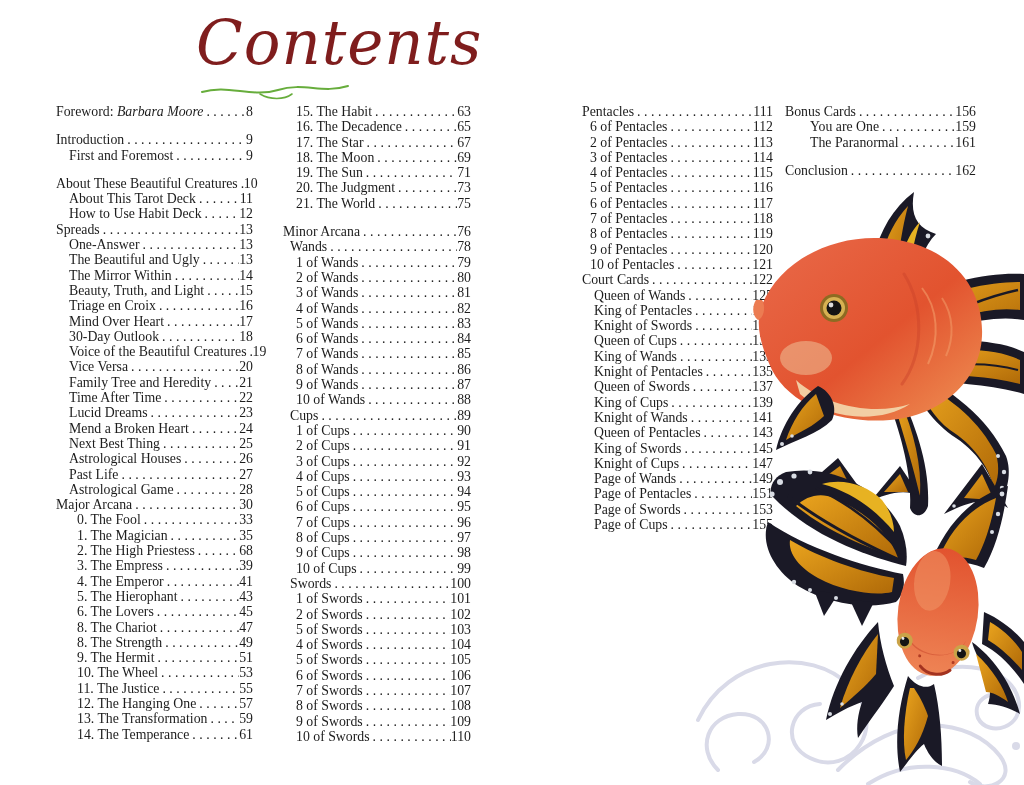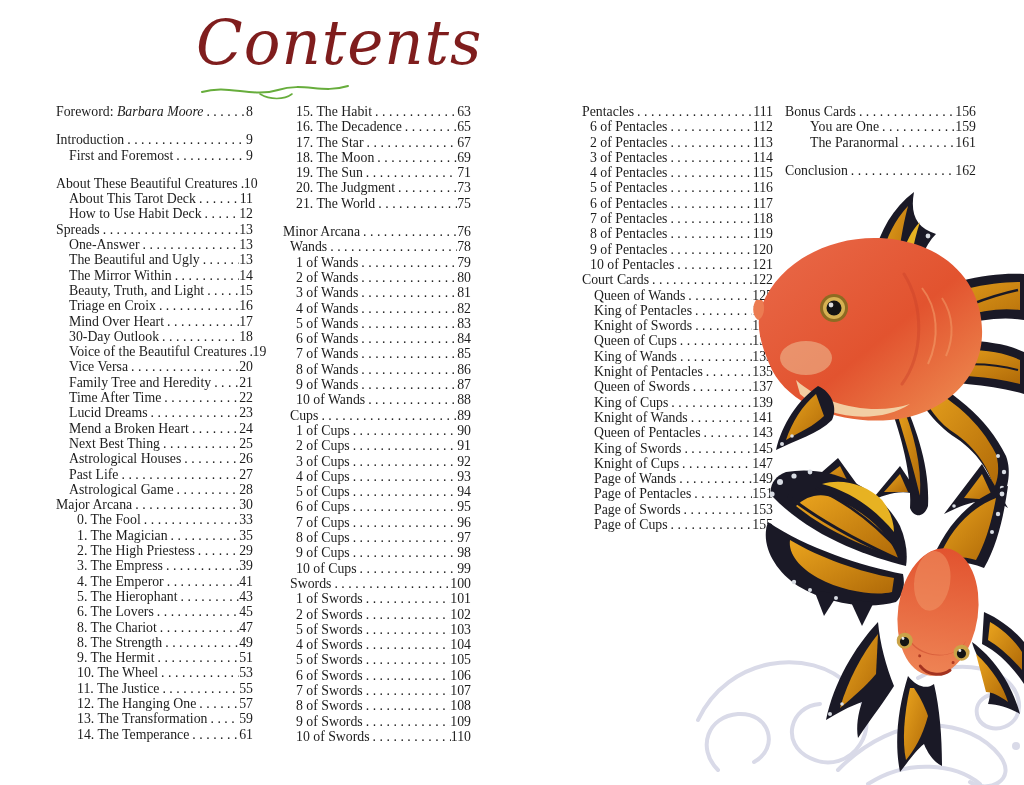--- a/index.html
+++ b/index.html
@@ -175,21 +175,21 @@
         <span class="pg">33</span>
       </div>
       <div class="toc-row lvl2">
         <span class="lbl"><span>1. The Magician</span></span>
         <span class="dots">............................................................</span>
         <span class="pg">35</span>
       </div>
       <div class="toc-row lvl2">
         <span class="lbl"><span>2. The High Priestess</span></span>
         <span class="dots">............................................................</span>
-        <span class="pg">29</span>
+        <span class="pg">68</span>
       </div>
       <div class="toc-row lvl2">
         <span class="lbl"><span>3. The Empress</span></span>
         <span class="dots">............................................................</span>
         <span class="pg">39</span>
       </div>
       <div class="toc-row lvl2">
         <span class="lbl"><span>4. The Emperor</span></span>
         <span class="dots">............................................................</span>
         <span class="pg">41</span>

